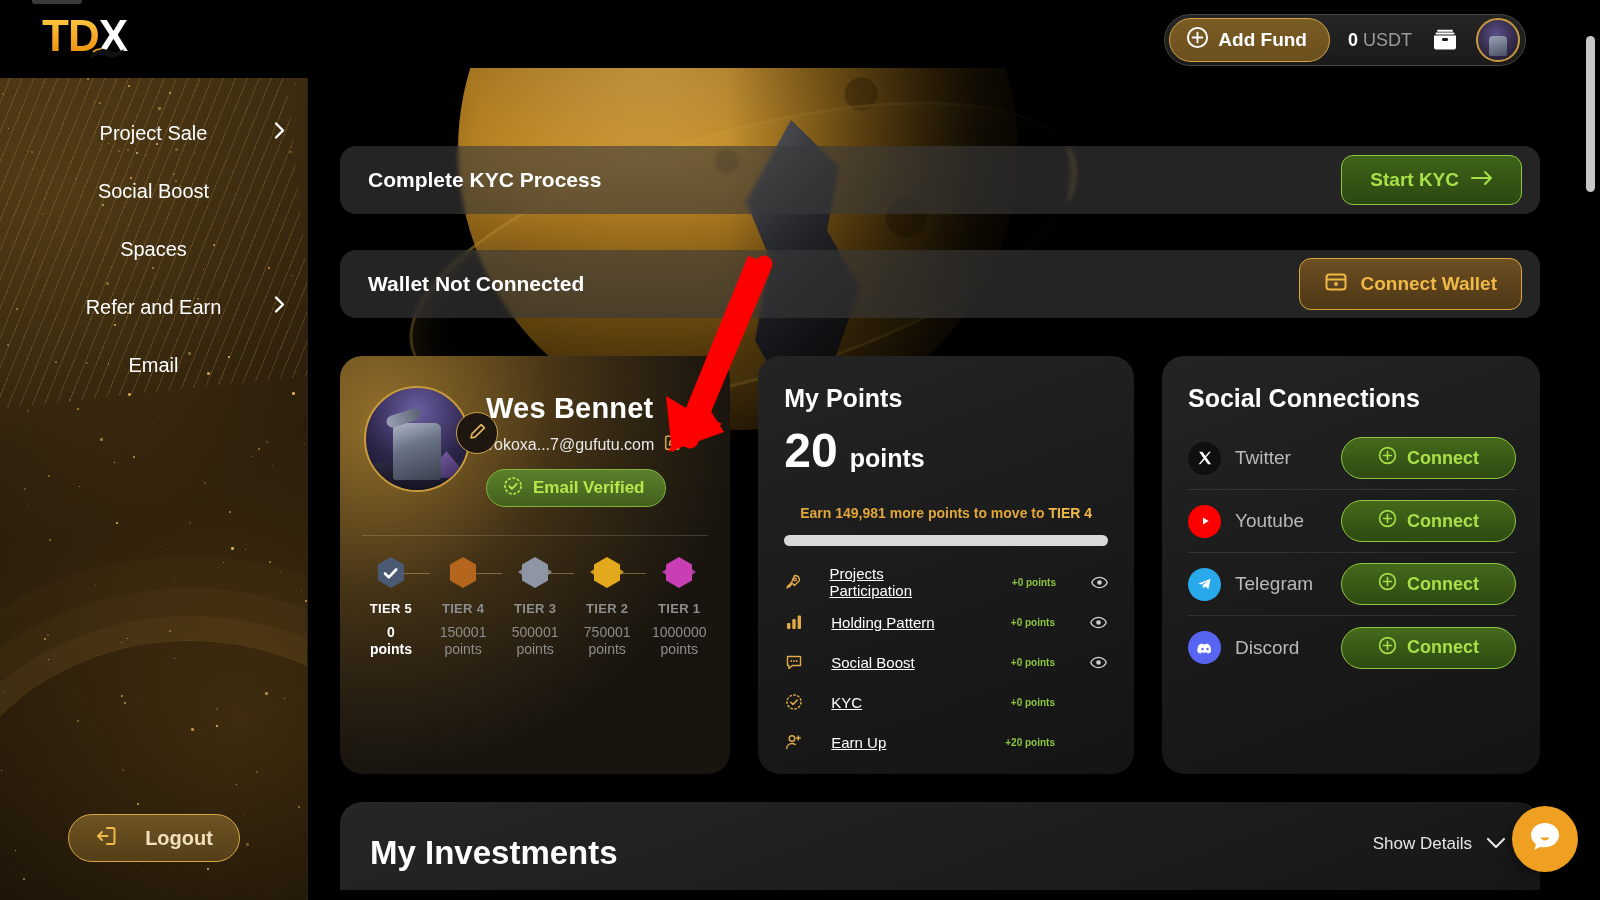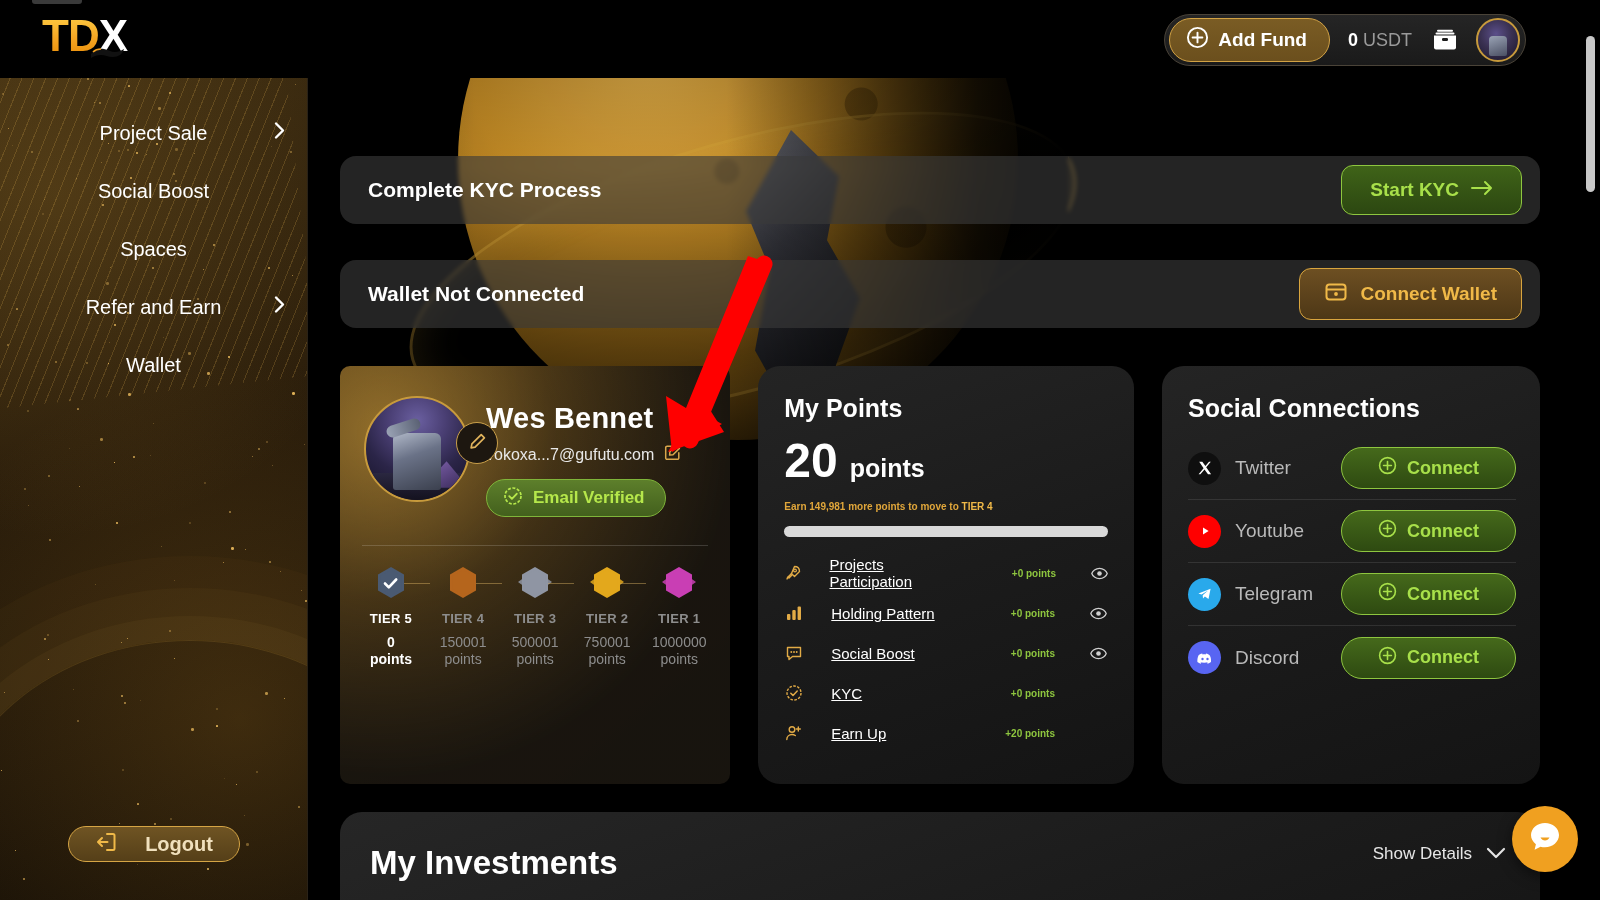--- a/index.html
+++ b/index.html
@@ -56,27 +56,27 @@
   .sb-arcs { position:absolute; left:-60px; bottom:-170px; width: 500px; height: 430px;
     border-radius: 50%; border: 1px solid rgba(225,175,75,.16);
     box-shadow: 0 0 0 24px rgba(225,175,75,.05), 0 0 0 52px rgba(225,175,75,.04), 0 0 0 84px rgba(225,175,75,.03); }
   .stars { position: absolute; inset: 0; }
   .st { position: absolute; border-radius: 50%; background: #e4b55a; }
   .nav { position: relative; padding-top: 26px; }
   .nav-item { position: relative; height: 58px; display: flex; align-items: center; justify-content: center;
     color: #fff; font-size: 20px; font-weight: 500; cursor: pointer; }
   .nav-chev { position: absolute; right: 22px; top: 50%; transform: translateY(-50%); color: #fff; }
   .logout-wrap { position: absolute; left: 0; bottom: 38px; width: 308px; display: flex; justify-content: center; }
-  .logout { display: flex; align-items: center; gap: 28px; width: 172px; height: 36px;
+  .logout { display: flex; align-items: center; gap: 28px; width: 172px; height: 48px;
     justify-content: center; border-radius: 28px; border: 1px solid #d6a544;
     background: linear-gradient(180deg,#6f5423 0%,#553f18 100%);
     color: #f0e0bd; font-size: 20px; font-weight: 600; cursor: pointer; }
 
   
-  .main { position: absolute; left: 308px; top: 78px; width: 1292px; height: 822px; overflow: hidden; }
+  .main { position: absolute; left: 308px; top: 68px; width: 1292px; height: 822px; overflow: hidden; }
   .hero { position: absolute; left: 0; top: -78px; width: 760px; height: 560px; pointer-events: none; }
   .planet { position: absolute; left: 150px; top: -120px; width: 560px; height: 560px; border-radius: 50%;
     background:
       radial-gradient(circle at 34% 30%, #e8b44d 0%, #c98f26 34%, #8a5f13 62%, #3a2708 85%, #140c02 100%);
     opacity: .95; }
   .planet-craters { position:absolute; inset:0; border-radius:50%; overflow:hidden;
     background:
       radial-gradient(circle at 62% 24%, rgba(90,60,10,.5) 0 10px, transparent 11px),
       radial-gradient(circle at 72% 40%, rgba(90,60,10,.45) 0 16px, transparent 17px),
       radial-gradient(circle at 48% 52%, rgba(90,60,10,.35) 0 12px, transparent 13px),
@@ -104,21 +104,21 @@
     background: linear-gradient(180deg,#3f6318 0%,#2c4711 100%);
     color: #a8e04a; font-size: 19px; font-weight: 600; cursor: pointer; }
   .btn-gold { display: flex; align-items: center; gap: 12px; height: 52px; padding: 0 24px;
     border-radius: 12px; border: 1px solid #d9a53e;
     background: linear-gradient(180deg,#6d4f22 0%,#4d3716 100%);
     color: #f0b948; font-size: 19px; font-weight: 700; cursor: pointer; }
 
   
   .cards { display: flex; gap: 28px; margin-top: 38px; align-items: flex-start; }
 
-  .card-profile { width: 393px; height: 418px; border-radius: 10px; position: relative; overflow: hidden;
+  .card-profile { width: 393px; height: 418px; border-radius: 22px; position: relative; overflow: hidden;
     background:
       radial-gradient(circle at 12% 16%, rgba(214,163,62,.55) 0%, rgba(120,88,30,.28) 34%, rgba(24,20,14,.95) 70%),
       linear-gradient(140deg,#4a3616 0%, #2b2112 45%, #161412 100%); }
   .prof-top { display: flex; align-items: flex-start; gap: 16px; padding: 30px 24px 0 24px; }
   .big-avatar { position: relative; width: 106px; height: 106px; border-radius: 50%; flex: 0 0 auto;
     border: 2px solid #c79a3c; overflow: hidden;
     background: radial-gradient(circle at 50% 22%, #6a5fa0 0%, #4a3f74 30%, #2b2548 58%, #131023 100%); }
   .ba-robot { position: absolute; left: 26%; top: 34%; width: 48%; height: 56%;
     background: linear-gradient(160deg,#b0b8c8 0%,#6a7287 40%,#3b404e 100%); border-radius: 6px 6px 3px 3px; }
   .ba-arm { position: absolute; left: 20%; top: 24%; width: 34%; height: 12%;
@@ -149,21 +149,21 @@
   .tier-pts { margin-top: 8px; font-size: 14px; line-height: 17px; }
   .tier-pts.on { color: #fff; font-weight: 600; }
   .tier-pts.off { color: #8d8d8d; }
 
   .card-points { width: 378px; height: 418px; border-radius: 22px; padding: 28px 26px 0 26px;
     background: linear-gradient(160deg,#242424 0%,#1b1b1b 50%,#141414 100%); }
   .card-h { color: #fff; font-size: 25px; font-weight: 700; }
   .pts-big { display: flex; align-items: baseline; gap: 12px; margin-top: 14px; }
   .pts-num { color: #fff; font-size: 48px; font-weight: 700; line-height: 1; }
   .pts-lab { color: #fff; font-size: 25px; font-weight: 600; }
-  .pts-hint { margin-top: 16px; color: #e0a63a; font-size: 10px; font-weight: 600; }
+  .pts-hint { margin-top: 30px; color: #e0a63a; font-size: 14px; font-weight: 600; text-align: center; }
   .pts-hint b { color: #f0b948; }
   .progress { margin-top: 14px; height: 11px; border-radius: 7px; background: #d9d9d9; overflow: hidden; }
   .progress > i { display: block; height: 100%; background: #8ec63f; }
   .plist { margin-top: 16px; }
   .prow { display: flex; align-items: center; height: 40px; gap: 27px; }
   .prow-ic { width: 20px; display: flex; align-items: center; justify-content: center; color: #e2ab46; }
   .prow-lab { color: #fff; font-size: 15px; text-decoration: underline; cursor: pointer; }
   .prow-sp { flex: 1; }
   .prow-val { color: #8ec63f; font-size: 10px; font-weight: 600; white-space: nowrap; }
   .prow-eye { width: 18px; margin-left: 8px; display: flex; align-items: center; color: #cfcfcf; cursor: pointer; }
@@ -346,21 +346,21 @@
       </div>
       <div class="nav-item">
         <span>Refer and Earn</span>
         <span class="nav-chev">
           <svg width="11" height="18" viewBox="0 0 11 18" fill="none">
               <path d="M2 2l7 7-7 7" stroke="#fff" stroke-width="2.4" stroke-linecap="round" stroke-linejoin="round"></path>
             </svg>
         </span>
       </div>
       <div class="nav-item">
-        <span>Wallet</span>
+        <span>Email</span>
       </div>
     </nav>
     <div class="logout-wrap">
       <div class="logout">
         <span>
           <svg width="22" height="22" viewBox="0 0 22 22" fill="none">
             <path d="M12 3h6a1.5 1.5 0 011.5 1.5v13A1.5 1.5 0 0118 19h-6" stroke="#f0b948" stroke-width="2" stroke-linecap="round"></path>
             <path d="M12.5 11H3.5M7 7l-4 4 4 4" stroke="#f0b948" stroke-width="2" stroke-linecap="round" stroke-linejoin="round"></path>
           </svg>
         </span>

